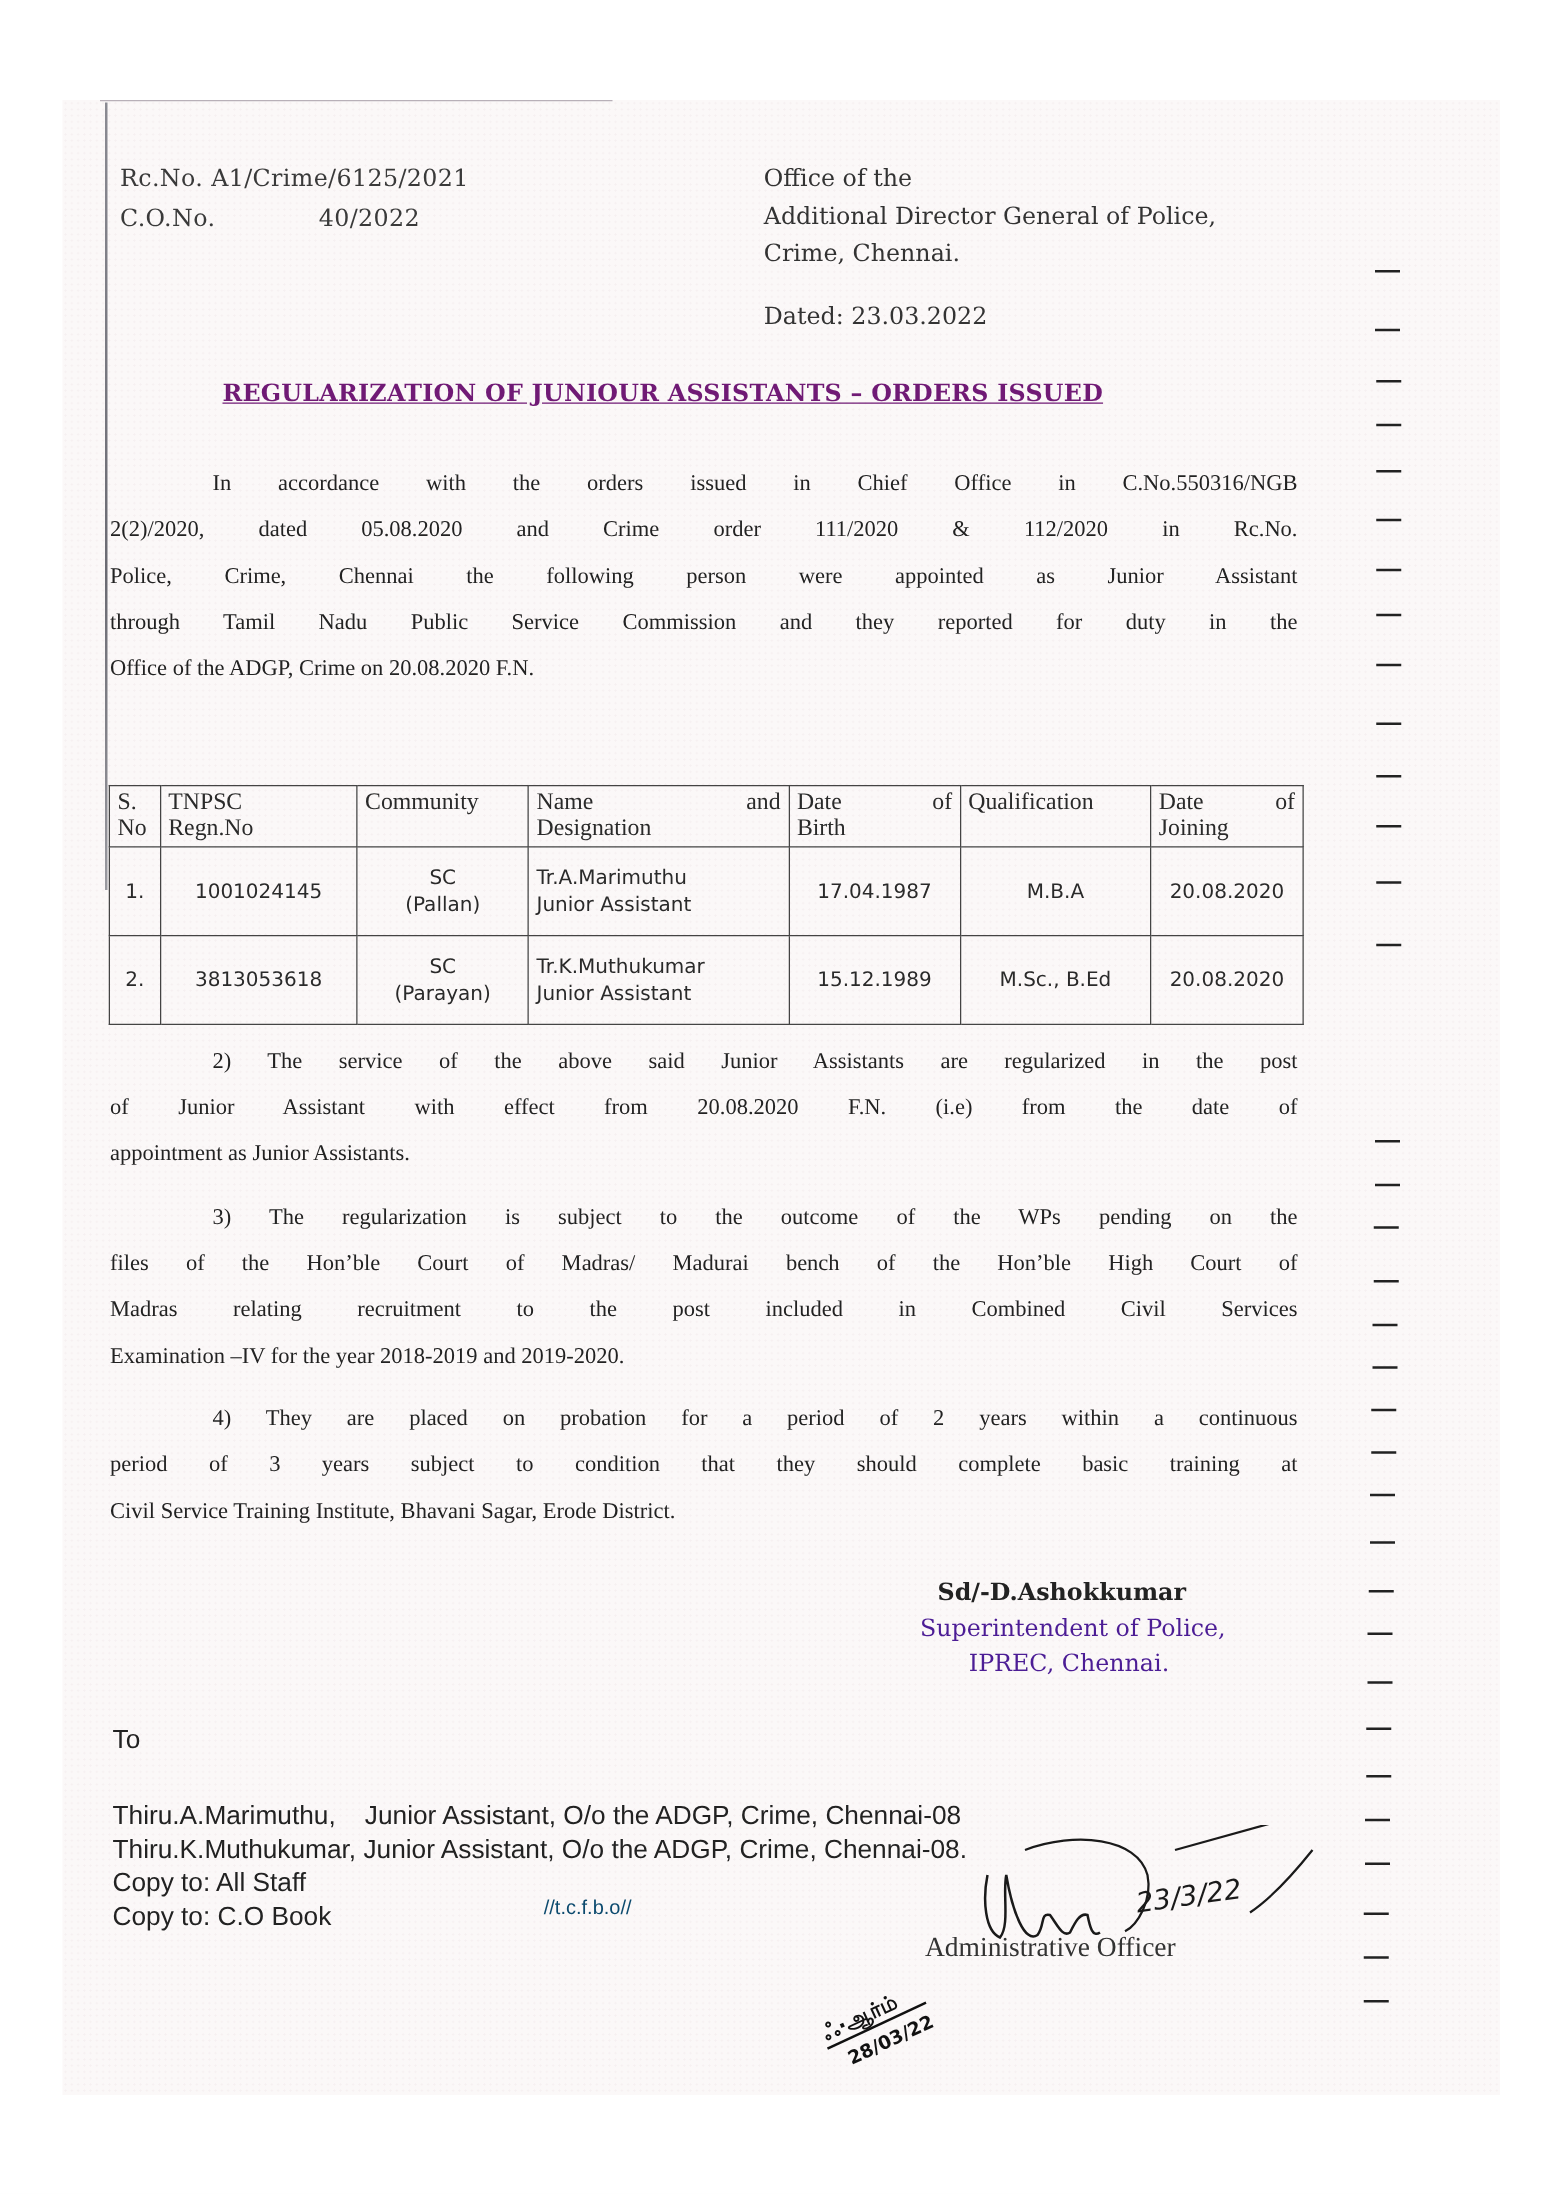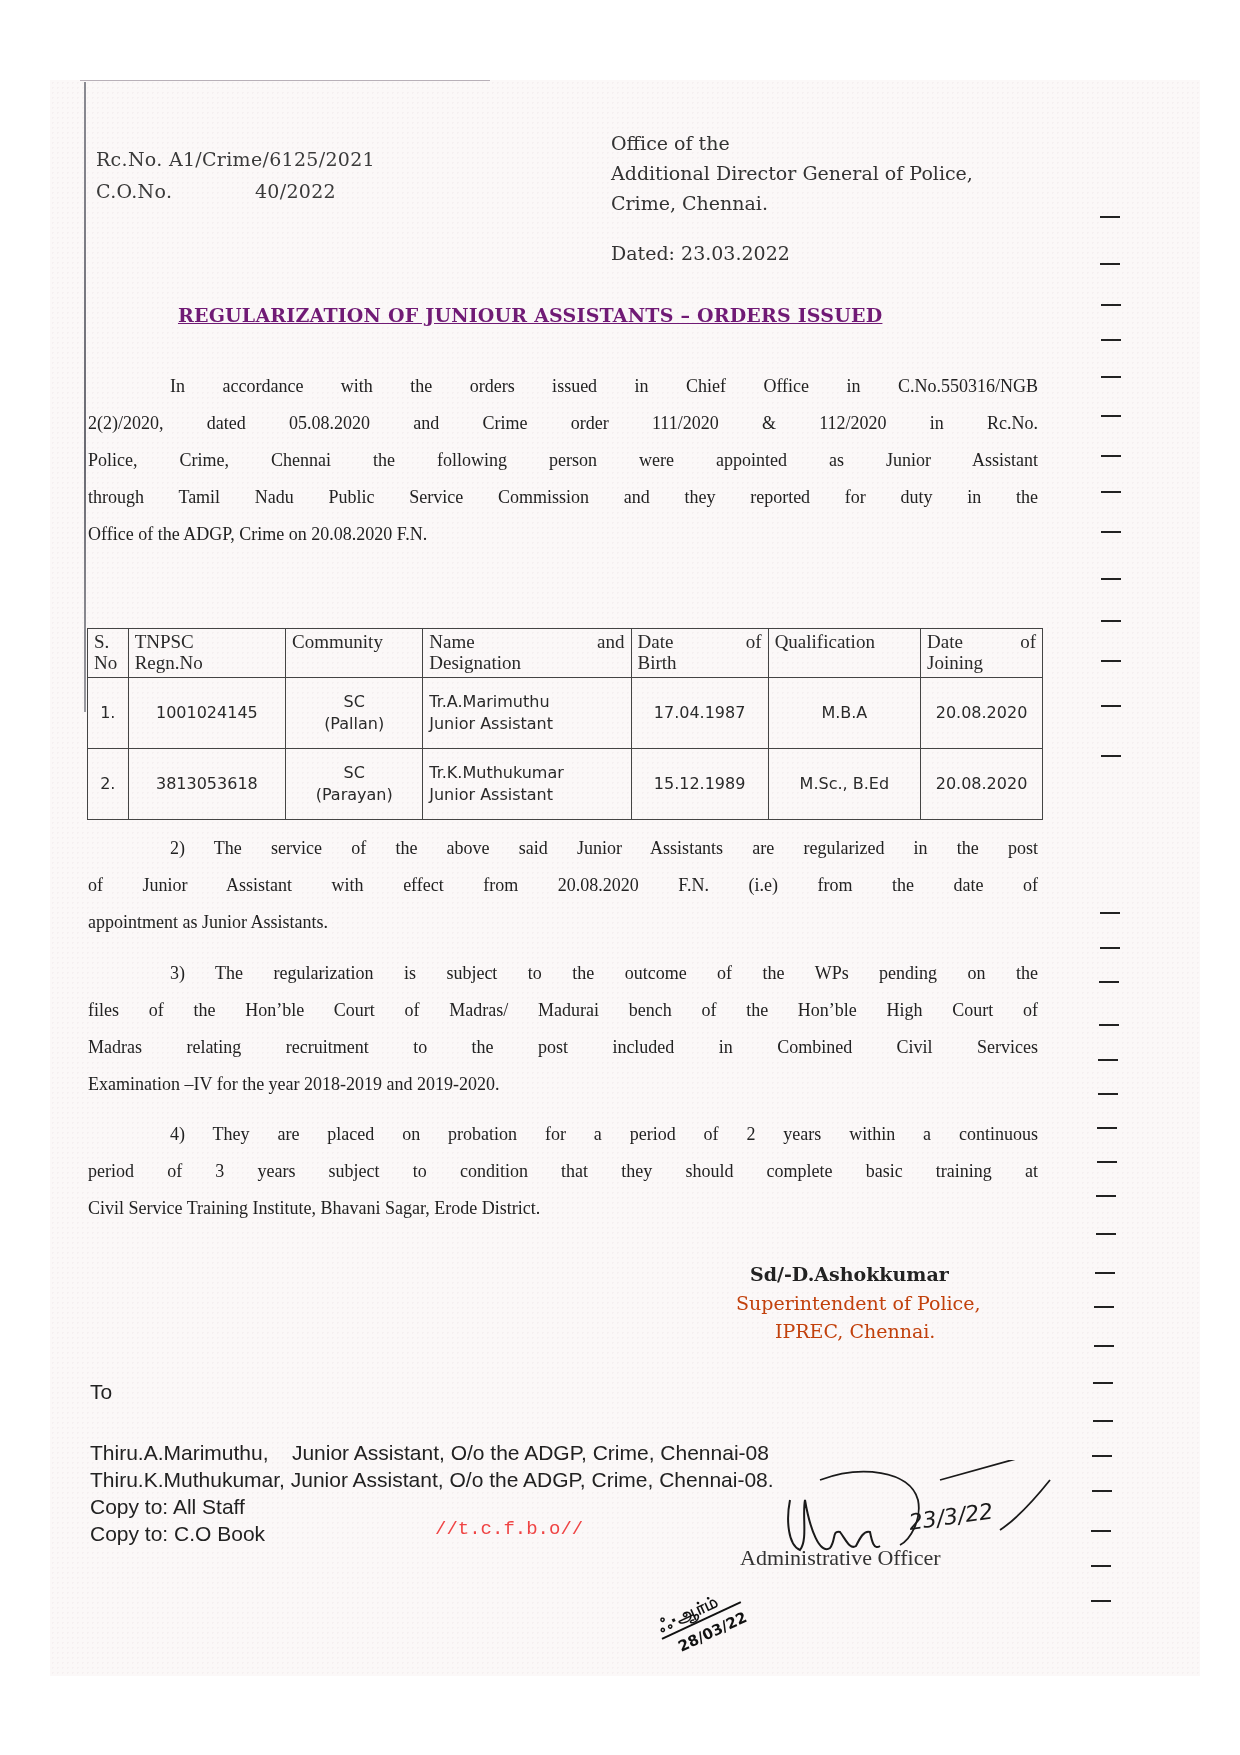--- a/index.html
+++ b/index.html
@@ -14,21 +14,21 @@
       background-size: 5px 5px;
     }
     .left-rule {
       position: absolute; left: 84px; top: 82px; width: 2px; height: 630px;
       background: linear-gradient(#8a8a92, #6a6a72 60%, #9a9aa0);
     }
     .top-rule {
       position: absolute; left: 80px; top: 80px; width: 410px; height: 1px; background: #b8b0b8;
     }
     .t { position: absolute; white-space: nowrap; }
-    .ref { font-family: "DejaVu Serif", serif; font-size: 19px; color: #3a3a3a; letter-spacing: 0.3px; margin-top: 16px; }
+    .ref { font-family: "DejaVu Serif", serif; font-size: 19px; color: #3a3a3a; letter-spacing: 0.3px; }
     .office { font-family: "DejaVu Serif", serif; font-size: 19px; color: #333; line-height: 30px; }
     .heading {
       font-family: "DejaVu Serif", serif; font-weight: bold; font-size: 19px; color: #701a75;
       text-decoration: underline; letter-spacing: 0.2px;
     }
     .para {
       position: absolute; font-family: "Liberation Serif", serif; font-size: 18px; color: #222;
       text-align: justify; text-align-last: left;
     }
     .para .line { display: block; height: 37px; line-height: 37px; text-align: justify; text-align-last: justify; }
@@ -38,21 +38,21 @@
     table.staff {
       position: absolute; left: 87px; top: 628px; width: 956px; border-collapse: collapse;
       font-family: "DejaVu Sans", sans-serif; font-size: 16px; color: #2a2a2a;
     }
     table.staff th, table.staff td { border: 1.6px solid #444; padding: 2px 6px; vertical-align: top; }
     table.staff th { font-weight: normal; text-align: left; line-height: 21px; height: 44px; font-family: "Liberation Serif", serif; font-size: 19px; }
     table.staff td { height: 66px; vertical-align: middle; text-align: center; line-height: 22px; font-family: "DejaVu Sans", sans-serif; font-size: 16px; }
     table.staff td.name { text-align: left; }
     .just { display: flex; justify-content: space-between; }
 
-    .sign { font-family: "DejaVu Serif", serif; font-size: 19px; color: #c2410c; }
+    .sign { font-family: "DejaVu Serif", serif; font-size: 19px; color: #4c1d95; }
     .sign-bold { font-weight: bold; color: #222; }
     .to-block { font-family: "Liberation Sans", sans-serif; font-size: 21px; color: #222; line-height: 27px; }
     .dash { position: absolute; height: 2px; width: 20px; background: #222; }
     .sig-svg { position: absolute; }
   </style>
 </head>
 <body>
 
 <div class="scan"></div>
 <div class="top-rule"></div>
@@ -192,21 +192,21 @@
 <div class="t sign" style="left:775px; top:1320px;">IPREC, Chennai.</div>
 
 <div class="t to-block" style="left:90px; top:1378px;">
   <div>To</div>
   <div style="white-space:pre;margin-top:34px;">Thiru.A.Marimuthu,    Junior Assistant, O/o the ADGP, Crime, Chennai-08</div>
   <div>Thiru.K.Muthukumar, Junior Assistant, O/o the ADGP, Crime, Chennai-08.</div>
   <div>Copy to: All Staff</div>
   <div>Copy to: C.O Book</div>
 </div>
 
-<div class="t" style="left:435px; top:1518px; font-family:Liberation Mono, monospace; font-size:19px; color:#ef4444;">//t.c.f.b.o//</div>
+<div class="t" style="left:435px; top:1518px; font-family:Liberation Sans, sans-serif; font-size:16px; color:#0c4a6e;">//t.c.f.b.o//</div>
 <div class="t" style="left:740px; top:1545px; font-family:'Liberation Serif', serif; font-size:22px; color:#333;">Administrative Officer</div>
 
 <svg class="sig-svg" style="left:760px; top:1460px;" width="300" height="110">
   <path d="M30 40 C 26 60, 28 85, 40 90 C 48 80, 42 55, 45 40 C 50 70, 60 95, 70 88 C 76 80, 72 70, 80 72 C 86 80, 90 90, 96 86 C 100 78, 104 70, 110 72 C 112 82, 114 90, 120 86" fill="none" stroke="#1a1a1a" stroke-width="2"></path>
   <path d="M60 20 C 100 5, 150 10, 158 40 C 162 60, 150 80, 140 85" fill="none" stroke="#1a1a1a" stroke-width="1.8"></path>
   <path d="M180 20 L 270 -5" fill="none" stroke="#1a1a1a" stroke-width="1.8"></path>
   <path d="M240 70 C 255 60, 270 45, 290 20" fill="none" stroke="#1a1a1a" stroke-width="1.8"></path>
   <text x="150" y="70" font-family="DejaVu Sans, sans-serif" font-size="22" fill="#1a1a1a" font-style="italic" transform="rotate(-8 150 70)">23/3/22</text>
 </svg>
 

